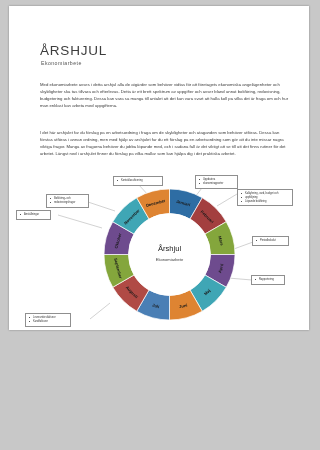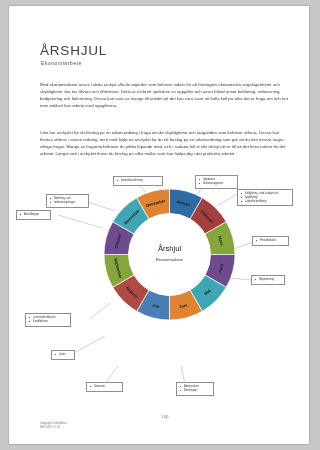--- a/index.html
+++ b/index.html
@@ -5,21 +5,21 @@
 <style>
   html,body{margin:0;padding:0;}
   body{
     width:318px;height:450px;
     background:#c8c8c8;
     font-family:"Liberation Sans",sans-serif;
     overflow:hidden;
   }
   .page{
     position:absolute;left:9px;top:6px;
-    width:300px;height:438px;
+    width:300px;height:324px;
     background:#ffffff;
     box-shadow:0 0 2px rgba(0,0,0,.35);
     overflow:hidden;
   }
 
   
   .doc-title{
     position:absolute;left:31px;top:38px;
     font-size:13.5px;letter-spacing:.8px;
     color:#3d3d3d;font-weight:400;

